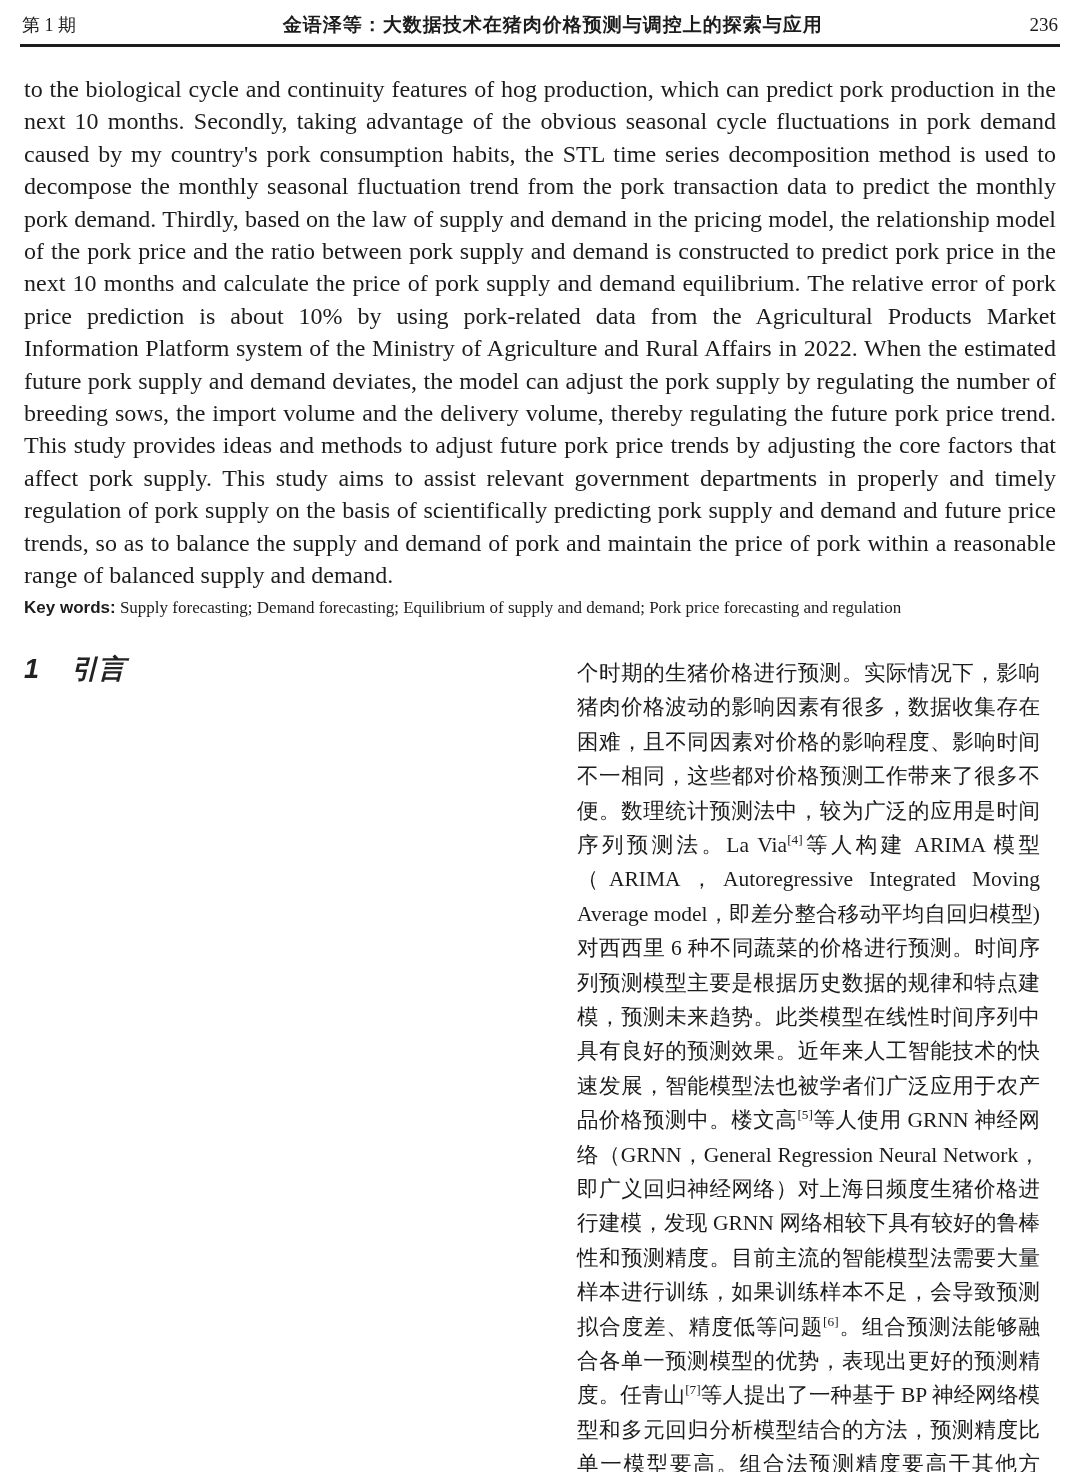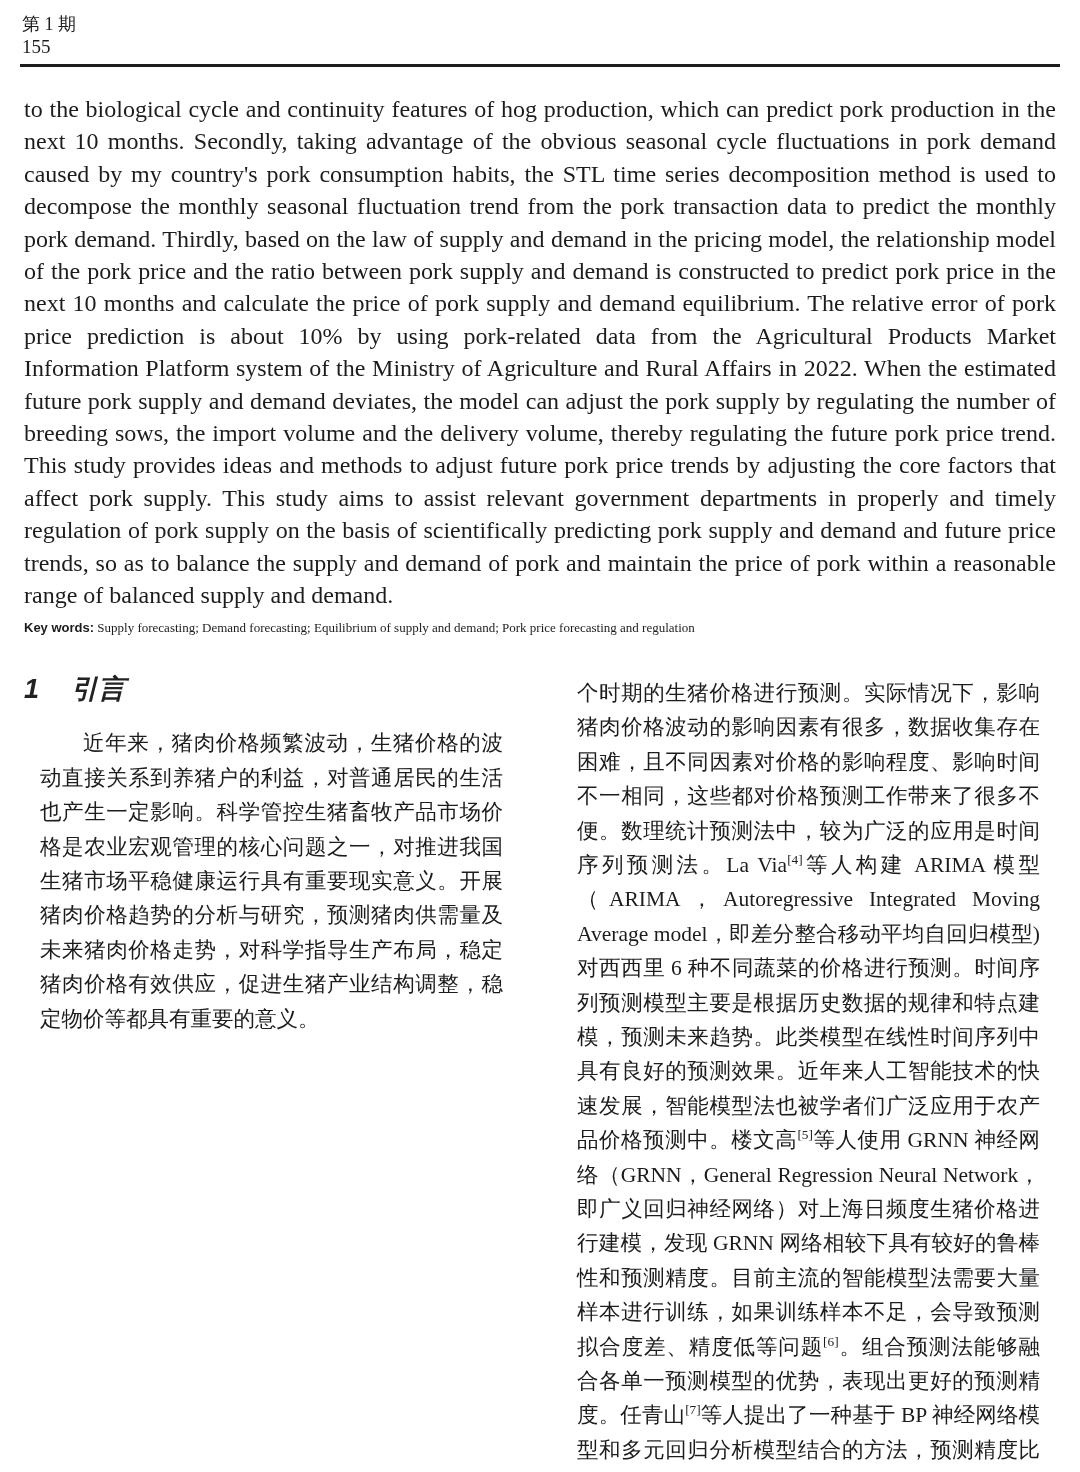--- a/index.html
+++ b/index.html
@@ -3,35 +3,35 @@
 <meta charset="utf-8">
 <style>
   html,body{margin:0;padding:0;background:#ffffff;}
   .page{
     position:relative;
     width:1080px;height:1472px;
     background:#ffffff;color:#1c1c1c;
     overflow:hidden;
     font-family:"Liberation Serif","DejaVu Serif",serif;
   }
-  .hdr{display:flex;align-items:baseline;padding:12px 22px 2px;flex-direction:column;}
+  .hdr{display:flex;align-items:baseline;padding:12px 22px 2px;}
   .hdr-issue{font-size:18px;white-space:nowrap;}
   .hdr-title{
     flex:1;text-align:center;
     font-family:"Liberation Sans","DejaVu Sans",sans-serif;
     font-weight:bold;font-size:19px;letter-spacing:1px;
   }
   .hdr-page{font-size:19px;white-space:nowrap;}
   .rule{height:3px;background:#1c1c1c;margin:4px 20px 0;}
   .abstract{
     margin:26px 24px 0;
     font-size:24px;line-height:32.4px;
     text-align:justify;text-justify:inter-word;
   }
-  .keywords{margin:0 24px;font-size:13px;line-height:32.4px;}
+  .keywords{margin:0 24px;font-size:17px;line-height:32.4px;}
   .kw-label{font-family:"Liberation Sans","DejaVu Sans",sans-serif;font-weight:bold;}
   .cols{display:flex;gap:42px;margin:16px 24px 0;}
   .col{
     width:497px;
     font-size:21.5px;line-height:34.4px;
     text-align:justify;text-justify:inter-ideograph;
   }
   h2.section{
     font-family:"Liberation Sans","DejaVu Sans",sans-serif;
     font-weight:bold;font-size:27px;
@@ -42,37 +42,37 @@
   .para.indent{text-indent:2em;}
   sup{font-size:0.62em;line-height:0;}
 </style>
 </head>
 <body>
 
 <div class="page">
 
   <div class="hdr">
     <span class="hdr-issue">第 1 期</span>
-    <span class="hdr-page">155</span>
+    <span class="hdr-title">金语泽等：大数据技术在猪肉价格预测与调控上的探索与应用</span>
+    <span class="hdr-page">236</span>
   </div>
 
   <div class="rule"></div>
 
   <div class="abstract">to the biological cycle and continuity features of hog production, which can predict pork production in the next 10 months. Secondly, taking advantage of the obvious seasonal cycle fluctuations in pork demand caused by my country's pork consumption habits, the STL time series decomposition method is used to decompose the monthly seasonal fluctuation trend from the pork transaction data to predict the monthly pork demand. Thirdly, based on the law of supply and demand in the pricing model, the relationship model of the pork price and the ratio between pork supply and demand is constructed to predict pork price in the next 10 months and calculate the price of pork supply and demand equilibrium. The relative error of pork price prediction is about 10% by using pork-related data from the Agricultural Products Market Information Platform system of the Ministry of Agriculture and Rural Affairs in 2022. When the estimated future pork supply and demand deviates, the model can adjust the pork supply by regulating the number of breeding sows, the import volume and the delivery volume, thereby regulating the future pork price trend. This study provides ideas and methods to adjust future pork price trends by adjusting the core factors that affect pork supply. This study aims to assist relevant government departments in properly and timely regulation of pork supply on the basis of scientifically predicting pork supply and demand and future price trends, so as to balance the supply and demand of pork and maintain the price of pork within a reasonable range of balanced supply and demand.</div>
 
   <div class="keywords">
     <span class="kw-label">Key words:</span><span> Supply forecasting; Demand forecasting; Equilibrium of supply and demand; Pork price forecasting and regulation</span>
   </div>
 
   <div class="cols">
     <div class="col" id="col-left">
       <h2 class="section">
         <span class="section-number">1</span><span>引言</span>
       </h2>
-        <p class="para indent">近年来，猪肉价格频繁波动，生猪价格的波动直接关系到养猪户的利益，对普通居民的生活也产生一定影响。科学管控生猪畜牧产品市场价格是农业宏观管理的核心问题之一，对推进我国生猪市场平稳健康运行具有重要现实意义。开展猪肉价格趋势的分析与研究，预测猪肉供需量及未来猪肉价格走势，对科学指导生产布局，稳定猪肉价格有效供应，促进生猪产业结构调整，稳定物价等都具有重要的意义。</p>
       </div>
     <div class="col" id="col-right">
         <p class="para">个时期的生猪价格进行预测。实际情况下，影响猪肉价格波动的影响因素有很多，数据收集存在困难，且不同因素对价格的影响程度、影响时间不一相同，这些都对价格预测工作带来了很多不便。数理统计预测法中，较为广泛的应用是时间序列预测法。La Via<sup>[4]</sup>等人构建 ARIMA 模型（ARIMA，Autoregressive Integrated Moving Average model，即差分整合移动平均自回归模型)对西西里 6 种不同蔬菜的价格进行预测。时间序列预测模型主要是根据历史数据的规律和特点建模，预测未来趋势。此类模型在线性时间序列中具有良好的预测效果。近年来人工智能技术的快速发展，智能模型法也被学者们广泛应用于农产品价格预测中。楼文高<sup>[5]</sup>等人使用 GRNN 神经网络（GRNN，General Regression Neural Network，即广义回归神经网络）对上海日频度生猪价格进行建模，发现 GRNN 网络相较下具有较好的鲁棒性和预测精度。目前主流的智能模型法需要大量样本进行训练，如果训练样本不足，会导致预测拟合度差、精度低等问题<sup>[6]</sup>。组合预测法能够融合各单一预测模型的优势，表现出更好的预测精度。任青山<sup>[7]</sup>等人提出了一种基于 BP 神经网络模型和多元回归分析模型结合的方法，预测精度比单一模型要高。组合法预测精度要高于其他方法，但它要求各子模型的学习目标一致，使用场景有局限性。</p>
         <p class="para indent">从以往研究来看，学者们针对某一时期的猪肉价格预测研究较多，但从长期猪肉供需均衡角度出发，展开对猪肉供需情况和价格走势的预测较少。现有研究难以从猪肉的供应和需求情况出发，提供猪肉供需</p>
       </div>
   </div>
 
 </div>
 
 </body></html>

